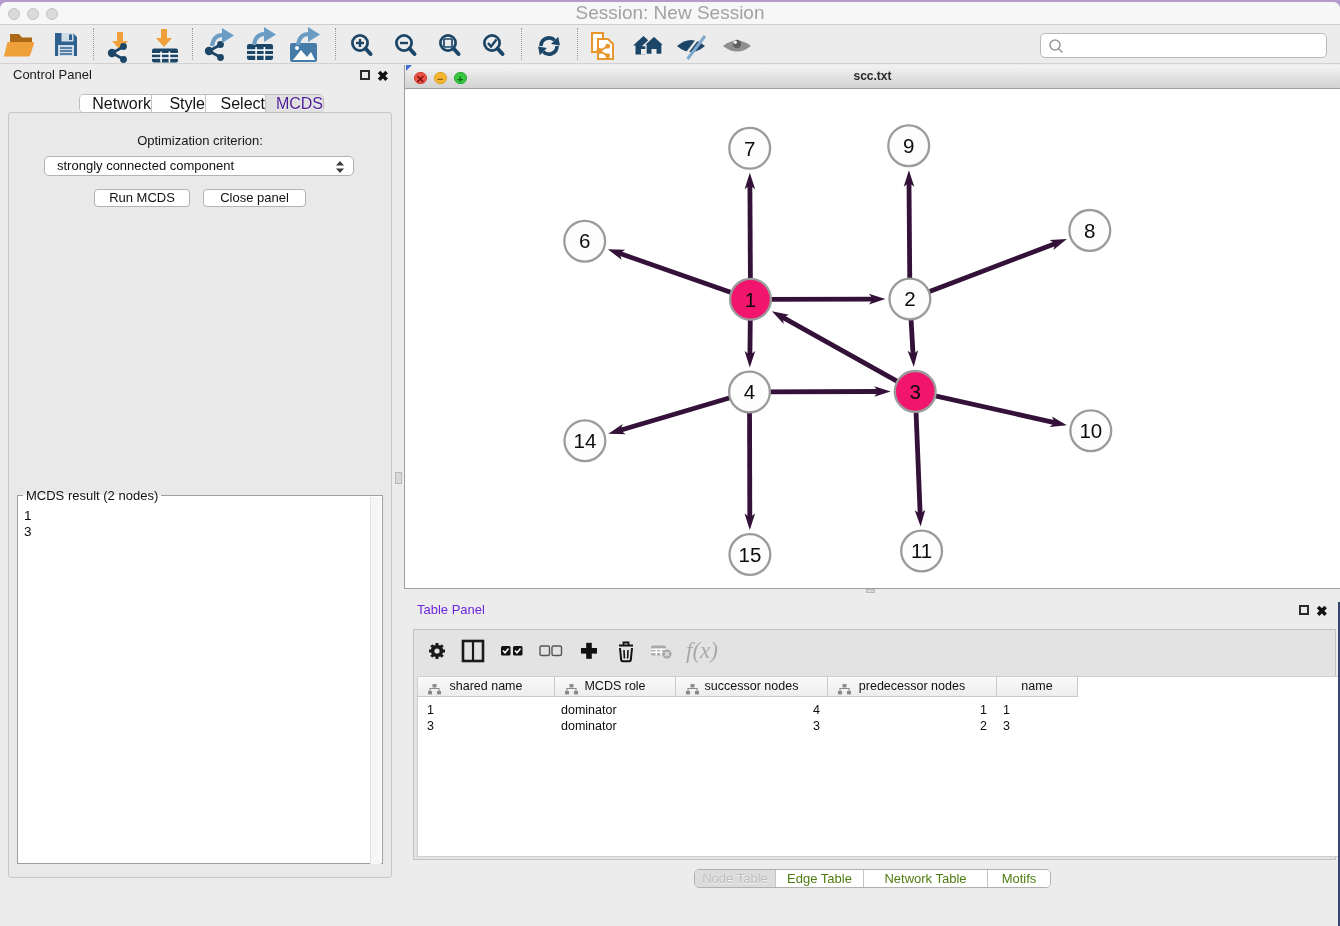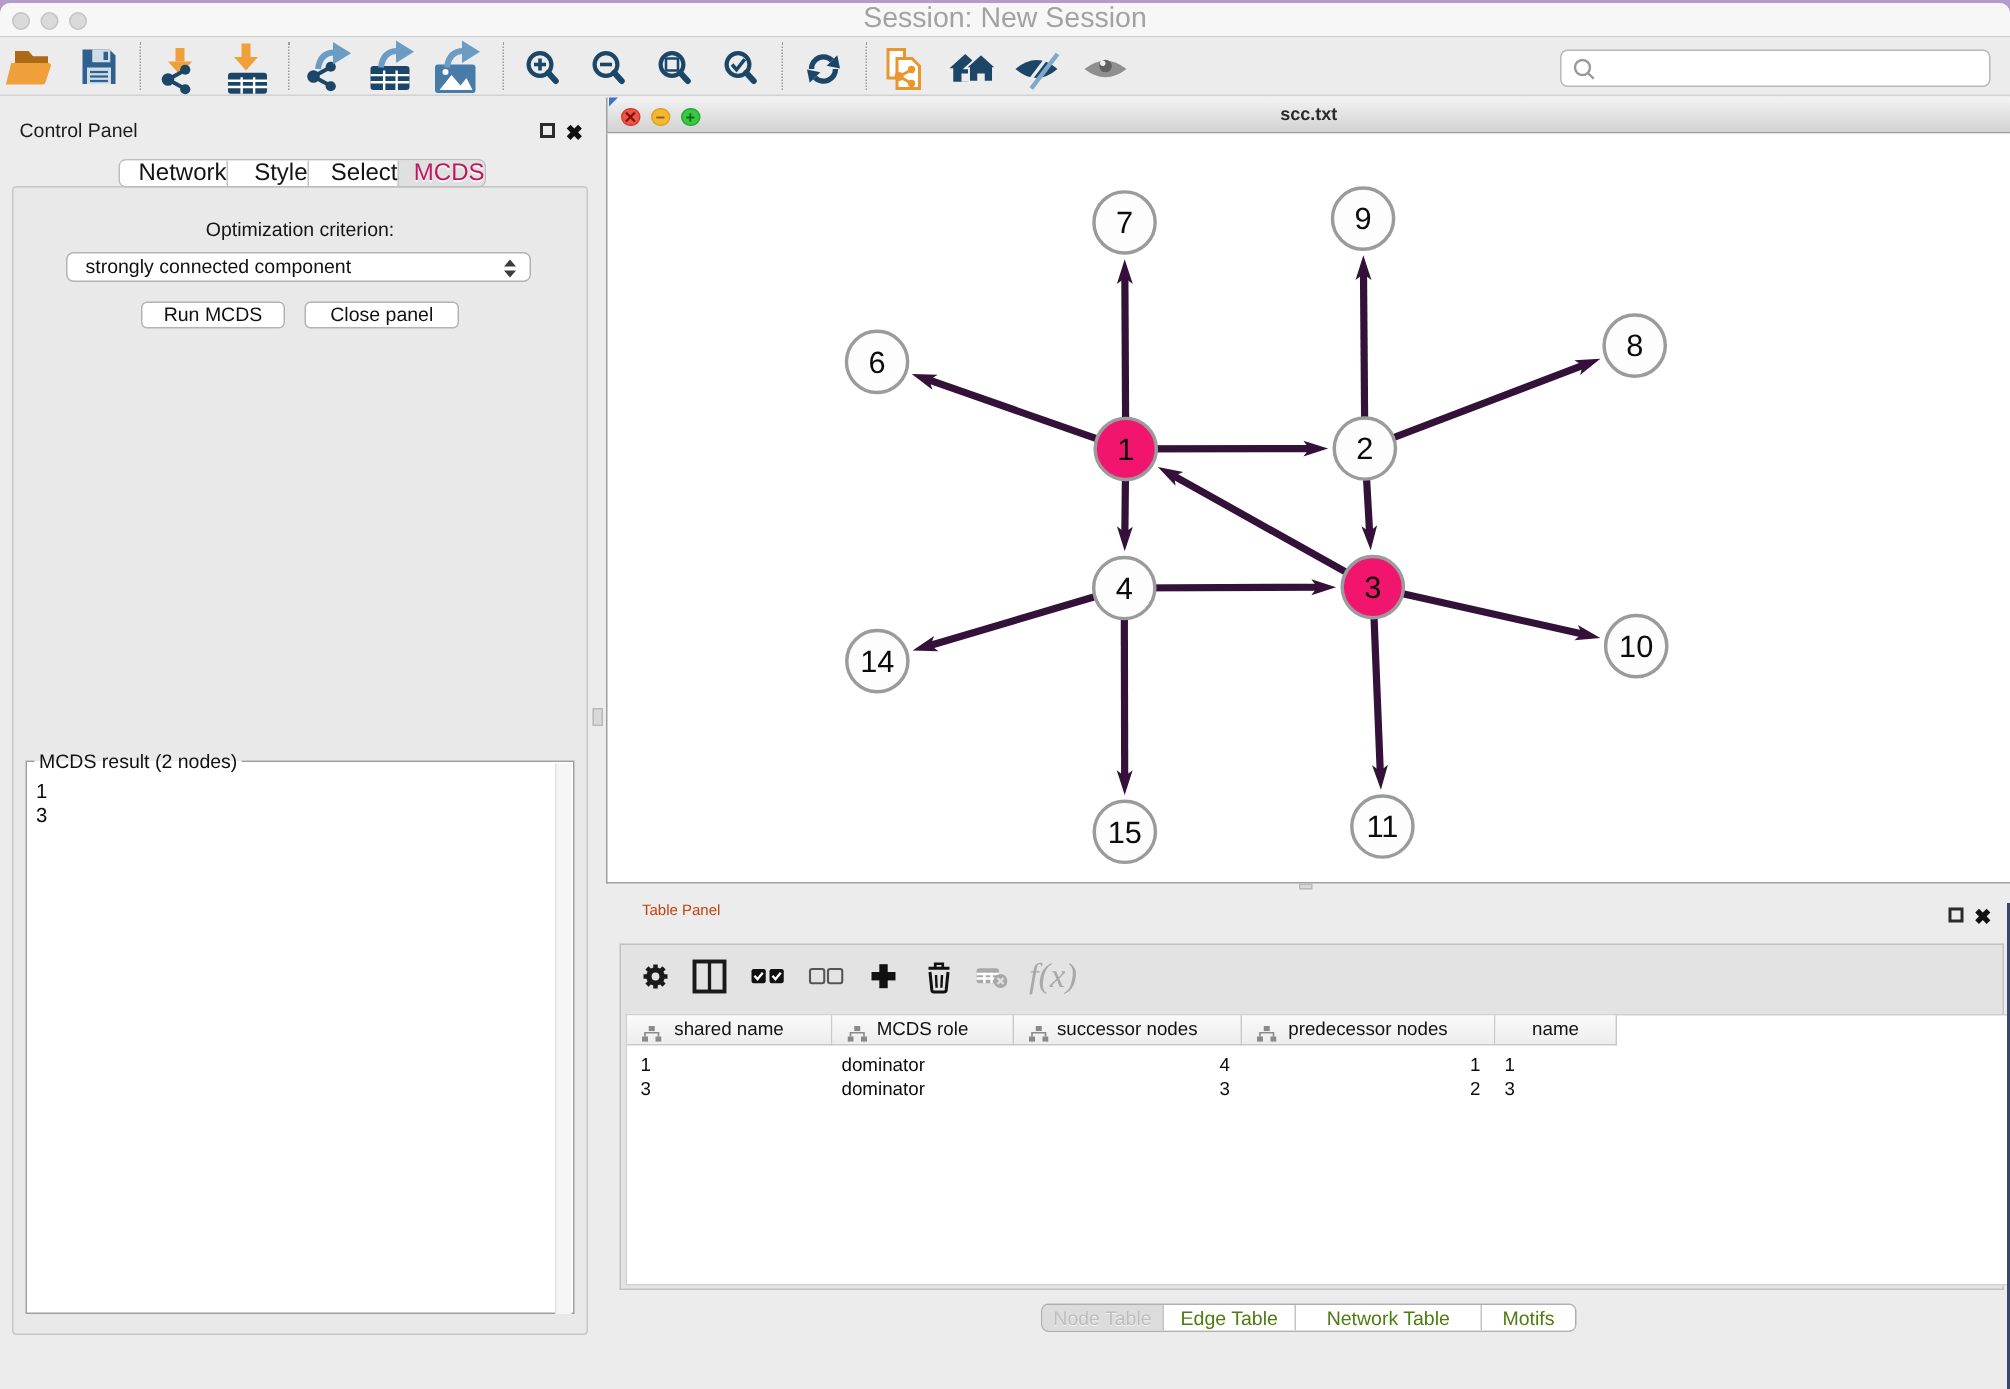--- a/index.html
+++ b/index.html
@@ -2,43 +2,43 @@
 <html><head><meta charset="utf-8"><style>
 *{margin:0;padding:0;box-sizing:border-box}
 html,body{width:1340px;height:926px;overflow:hidden;background:#b49bcb;font-family:"Liberation Sans",sans-serif}
 #win{position:absolute;left:0;top:2px;width:1340px;height:924px;background:#ececec;border-radius:7px 7px 0 0}
 #titlebar{position:absolute;left:0;top:0;width:1340px;height:23px;background:#f7f7f7;border-bottom:1px solid #cdcdcd;border-radius:7px 7px 0 0}
 .tl{position:absolute;top:6px;width:12px;height:12px;border-radius:50%;background:#dadada;border:1px solid #c3c3c3}
 #apptitle{position:absolute;left:0;top:0;width:100%;text-align:center;font-size:19px;line-height:22px;color:#a2a2a2}
 #toolbar{position:absolute;left:0;top:23px;width:1340px;height:39px;border-bottom:1px solid #d2d2d2;background:#ececec}
 .sep{position:absolute;top:3px;height:32px;width:0;border-left:1px dotted #9a9a9a}
 #search{position:absolute;left:1040px;top:8px;width:287px;height:25px;background:#fff;border:1px solid #b9b9b9;border-radius:5px}
-#cp{position:absolute;left:0;top:67px;width:400px;height:828px}
+#cp{position:absolute;left:0;top:55px;width:400px;height:828px}
 #cphead{position:absolute;left:13px;top:10px;font-size:13px;color:#1a1a1a}
 .fbtn{position:absolute;width:10px;height:10px;border:2px solid #2b2b2b}
 .xbtn{position:absolute;font-size:14px;font-weight:bold;color:#111;line-height:12px}
 #cpcontent{position:absolute;left:8px;top:55px;width:384px;height:766px;border:1px solid #c6c6c6;border-radius:3px;background:#e9e9e9}
 #tabs{position:absolute;left:79px;top:37px;height:19px;display:flex;border:1px solid #bdbdbd;border-radius:5px;overflow:hidden;background:#fff;z-index:5}
 .tab{font-size:16px;line-height:17px;text-align:right;color:#141414;border-right:1px solid #c4c4c4;background:#fff}
-.tab:last-child{border-right:none;background:#e0e0e0;color:#be185d;text-shadow:0 1px 0 #fafafa}
+.tab:last-child{border-right:none;background:#e0e0e0;color:#4c1d95;text-shadow:0 1px 0 #fafafa}
 #optlabel{position:absolute;left:0;top:76px;width:400px;text-align:center;font-size:13px;color:#161616}
 #dropdown{position:absolute;left:44px;top:99px;width:310px;height:20px;background:#fff;border:1px solid #b3b3b3;border-radius:5px;font-size:13px;line-height:18px;padding-left:12px;color:#111}
 .btn{position:absolute;top:132px;height:18px;background:#fff;border:1px solid #b3b3b3;border-radius:4px;font-size:13px;line-height:16px;text-align:center;color:#111}
 #fieldset{position:absolute;left:17px;top:438px;width:366px;height:369px;background:#fff;border:1px solid #9e9e9e}
 #legend{position:absolute;left:5px;top:-8px;padding:0 3px;font-size:13px;color:#111;background:linear-gradient(#e9e9e9 50%,#ffffff 50%)}
 #fsscroll{position:absolute;right:1px;top:1px;width:11px;height:367px;background:#f6f6f6;border-left:1px solid #e2e2e2}
 #fsvals{position:absolute;left:6px;top:12px;font-size:13.5px;line-height:15.5px;color:#0a0a0a}
 #netframe{position:absolute;left:404px;top:63px;width:936px;height:524px}
 #nettitle{position:absolute;left:0;top:0;width:936px;height:24px;background:linear-gradient(#f3f3f3,#d2d2d2);border-bottom:1px solid #9e9e9e;border-left:1px solid #9e9e9e}
 #corner{position:absolute;left:1px;top:0;width:0;height:0;border-top:6px solid #3f6fd8;border-right:6px solid transparent}
 .mac{position:absolute;top:6.5px;width:12.5px;height:12.5px;border-radius:50%;text-align:center;font-size:11px;font-weight:bold;line-height:12px}
 #nettext{position:absolute;left:0;top:0;width:100%;text-align:center;font-size:12px;font-weight:bold;line-height:23px;color:#2a2a2a}
 #canvas{position:absolute;left:0;top:24px;width:936px;height:500px;background:#fff;border-left:1px solid #9e9e9e;border-bottom:1px solid #9e9e9e}
 #tp{position:absolute;left:404px;top:587px;width:936px;height:304px}
-#tphead{position:absolute;left:24px;top:13px;font-size:10px;color:#c2410c}
+#tphead{position:absolute;left:13px;top:13px;font-size:13px;color:#6d28d9}
 #tpbox{position:absolute;left:9px;top:40px;width:923px;height:231px;border:1px solid #c2c2c2;background:#e3e3e3}
 #tptable{position:absolute;left:3px;top:46px;width:922px;height:181px;background:#fff;border:1px solid #cfcfcf}
 .hcell{position:absolute;top:0;height:20px;background:linear-gradient(#fafafa,#ededed);border-right:1px solid #c9c9c9;border-bottom:1px solid #c9c9c9;font-size:12.5px;line-height:19px;text-align:center;color:#111}
 .hicon{position:absolute;left:10px;top:5px}
 .rtxt{position:absolute;font-size:12.5px;color:#0d0d0d;line-height:16px}
 #btabs{position:absolute;left:290px;top:280px;height:19px;display:flex;border:1px solid #b0b0b0;border-radius:5px;overflow:hidden;background:#fff}
 .btab{font-size:13px;line-height:17px;text-align:center;color:#4d7c0f;border-right:1px solid #c4c4c4;background:#fff}
 .btab:first-child{background:#dcdcdc;color:#bdbdbd;text-shadow:0 1px 0 #f5f5f5}
 .btab:last-child{border-right:none}
 #statusbar{position:absolute;left:0;top:889px;width:1340px;height:35px;border-top:1px solid #c8c8c8;background:#ececec}

